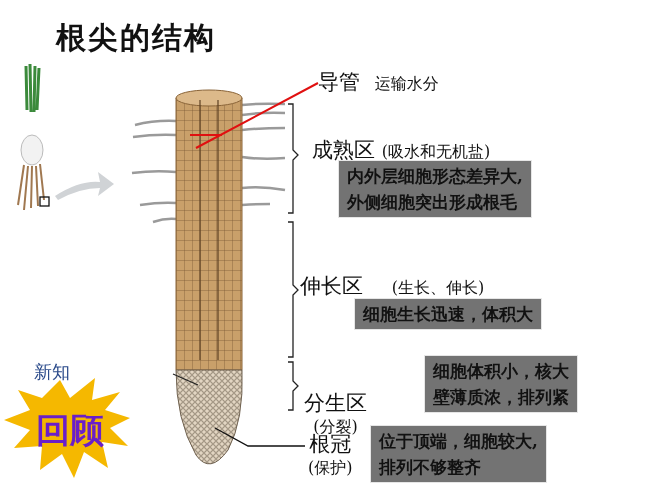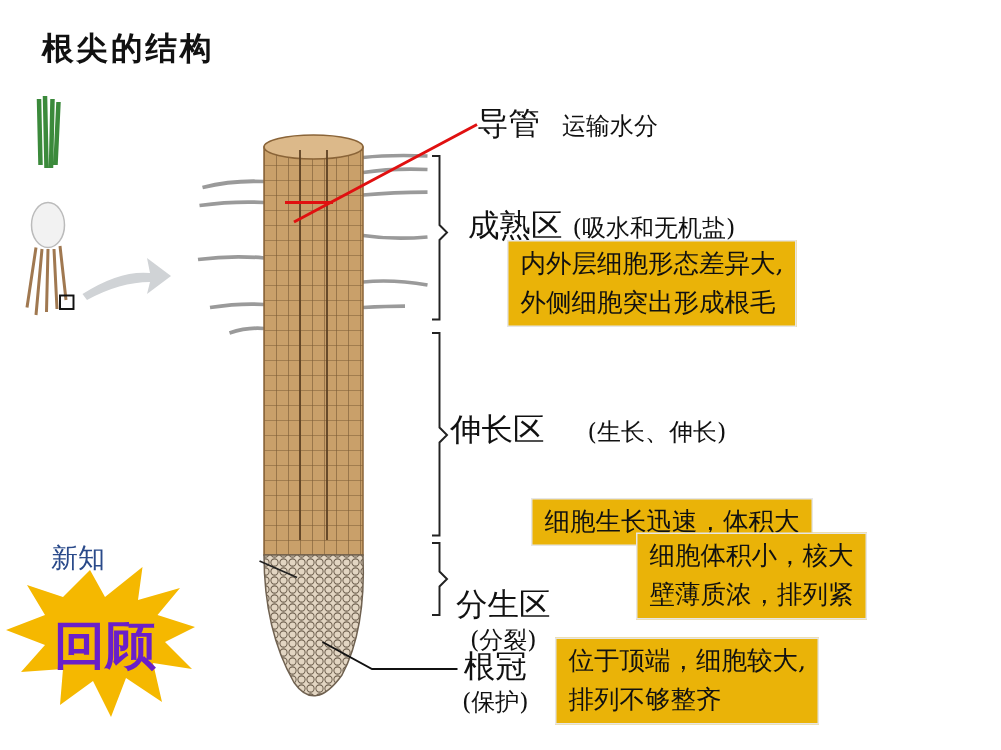--- a/index.html
+++ b/index.html
@@ -1,24 +1,24 @@
 <!DOCTYPE html>
 <html><head>
 <meta charset="utf-8">
 <style>
   html, body { margin:0; padding:0; background:#ffffff; }
   body { width:667px; height:500px; position:relative; overflow:hidden;
          font-family:"DejaVu Serif", serif; color:#111; }
   .abs { position:absolute; }
-  .title { left:28px; top:18px; font-size:21px; font-weight:bold; letter-spacing:2px;
+  .title { left:56px; top:18px; font-size:30px; font-weight:bold; letter-spacing:2px;
            font-family:Liberation Mono, monospace; }
   .label { font-size:21px; white-space:nowrap; }
   .label-sm { font-size:16px; white-space:nowrap; }
-  .box { border:1px solid #e6e6e6; background:#eab308; font-size:17px; line-height:26px;
-         padding:2px 8px; white-space:nowrap; }
+  .box { border:1px solid #e6e6e6; background:#737373; font-size:17px; line-height:26px;
+         padding:2px 8px; white-space:nowrap;font-weight:bold; }
   svg { position:absolute; left:0; top:0; }
   .review-text { font-size:34px; font-weight:bold; color:#6a1fc9;
                  font-family:"DejaVu Sans", sans-serif; }
 </style>
 </head>
 <body>
 
 <div class="abs title">根尖的结构</div>
 
 <svg width="667" height="500">
@@ -90,21 +90,21 @@
 </div>
 <div class="abs box" style="left:338px; top:160px;">
   <div>内外层细胞形态差异大,</div>
   <div>外侧细胞突出形成根毛</div>
 </div>
 
 <div class="abs label" style="left:300px; top:272px;">
   <span>伸长区</span>
   <span class="label-sm" style="margin-left:22px;">(生长、伸长)</span>
 </div>
-<div class="abs box" style="left:354px; top:298px;margin-top:34px;">
+<div class="abs box" style="left:354px; top:298px;">
   <div>细胞生长迅速，体积大</div>
 </div>
 
 <div class="abs" style="left:304px; top:372px; text-align:center;margin-top:17px;">
   <div class="label">分生区</div>
   <div class="label-sm">(分裂)</div>
 </div>
 <div class="abs box" style="left:380px; top:355px;margin-left:44px;">
   <div>细胞体积小，核大</div>
   <div>壁薄质浓，排列紧</div>

